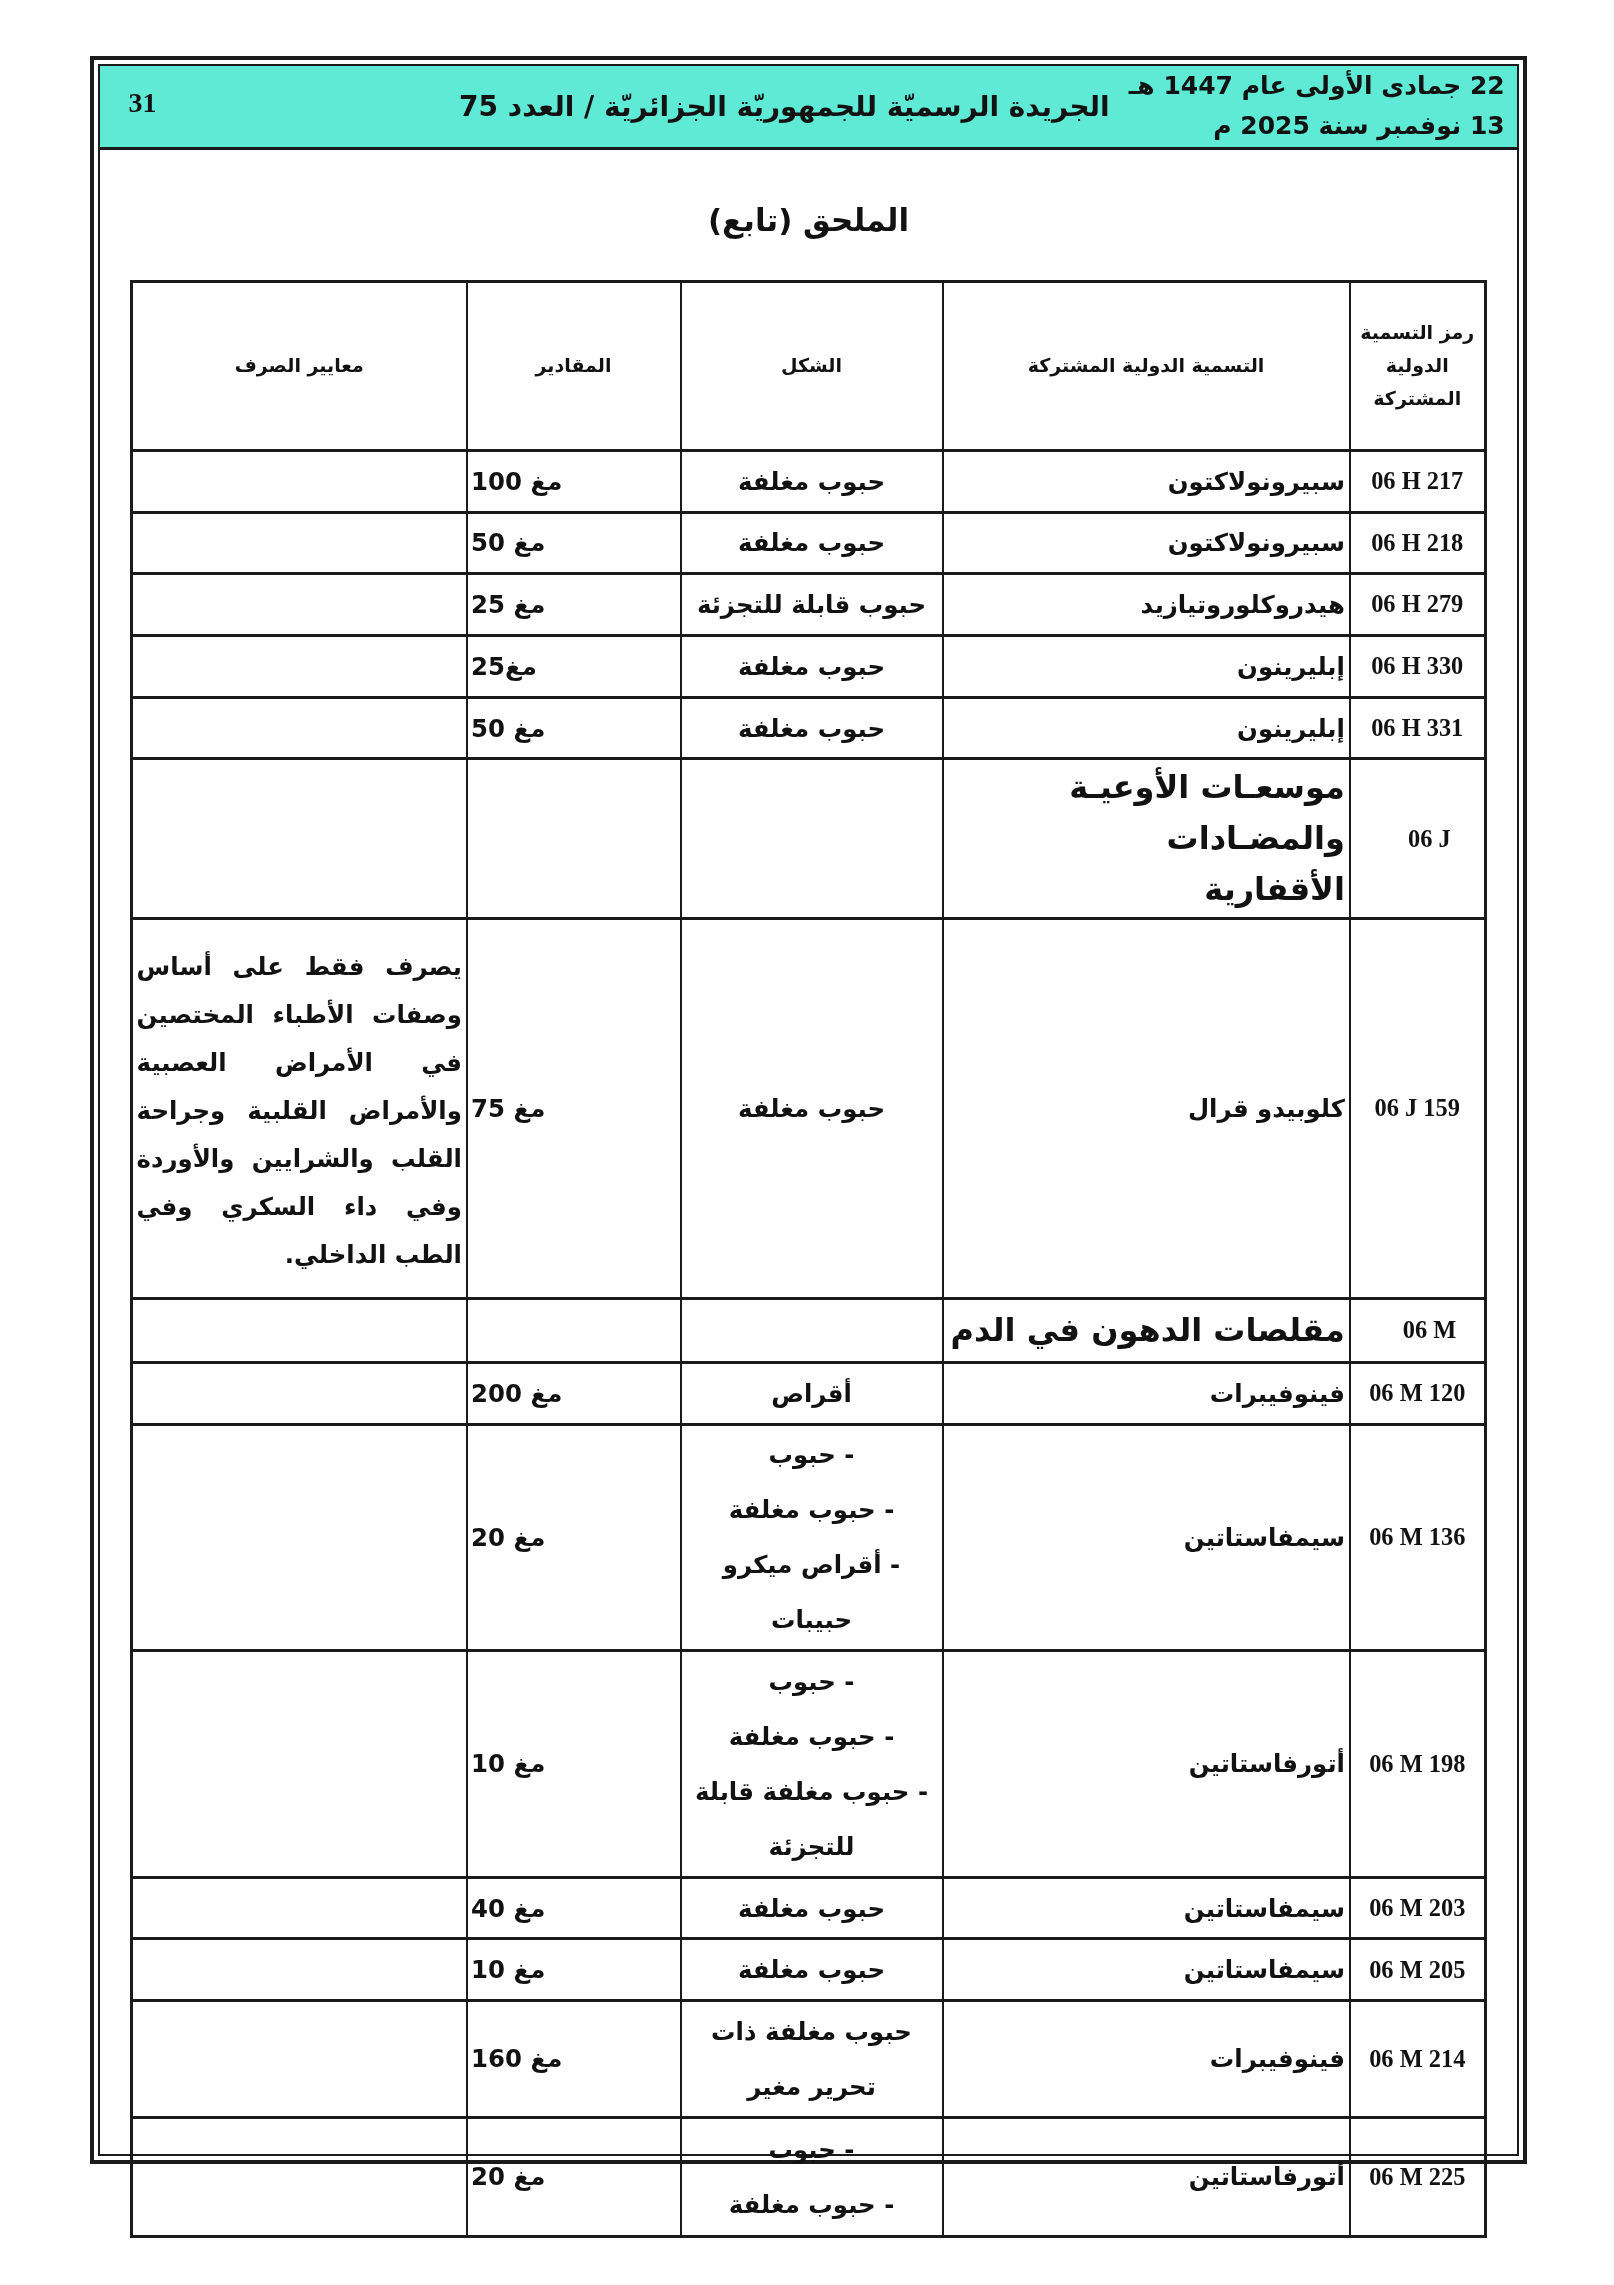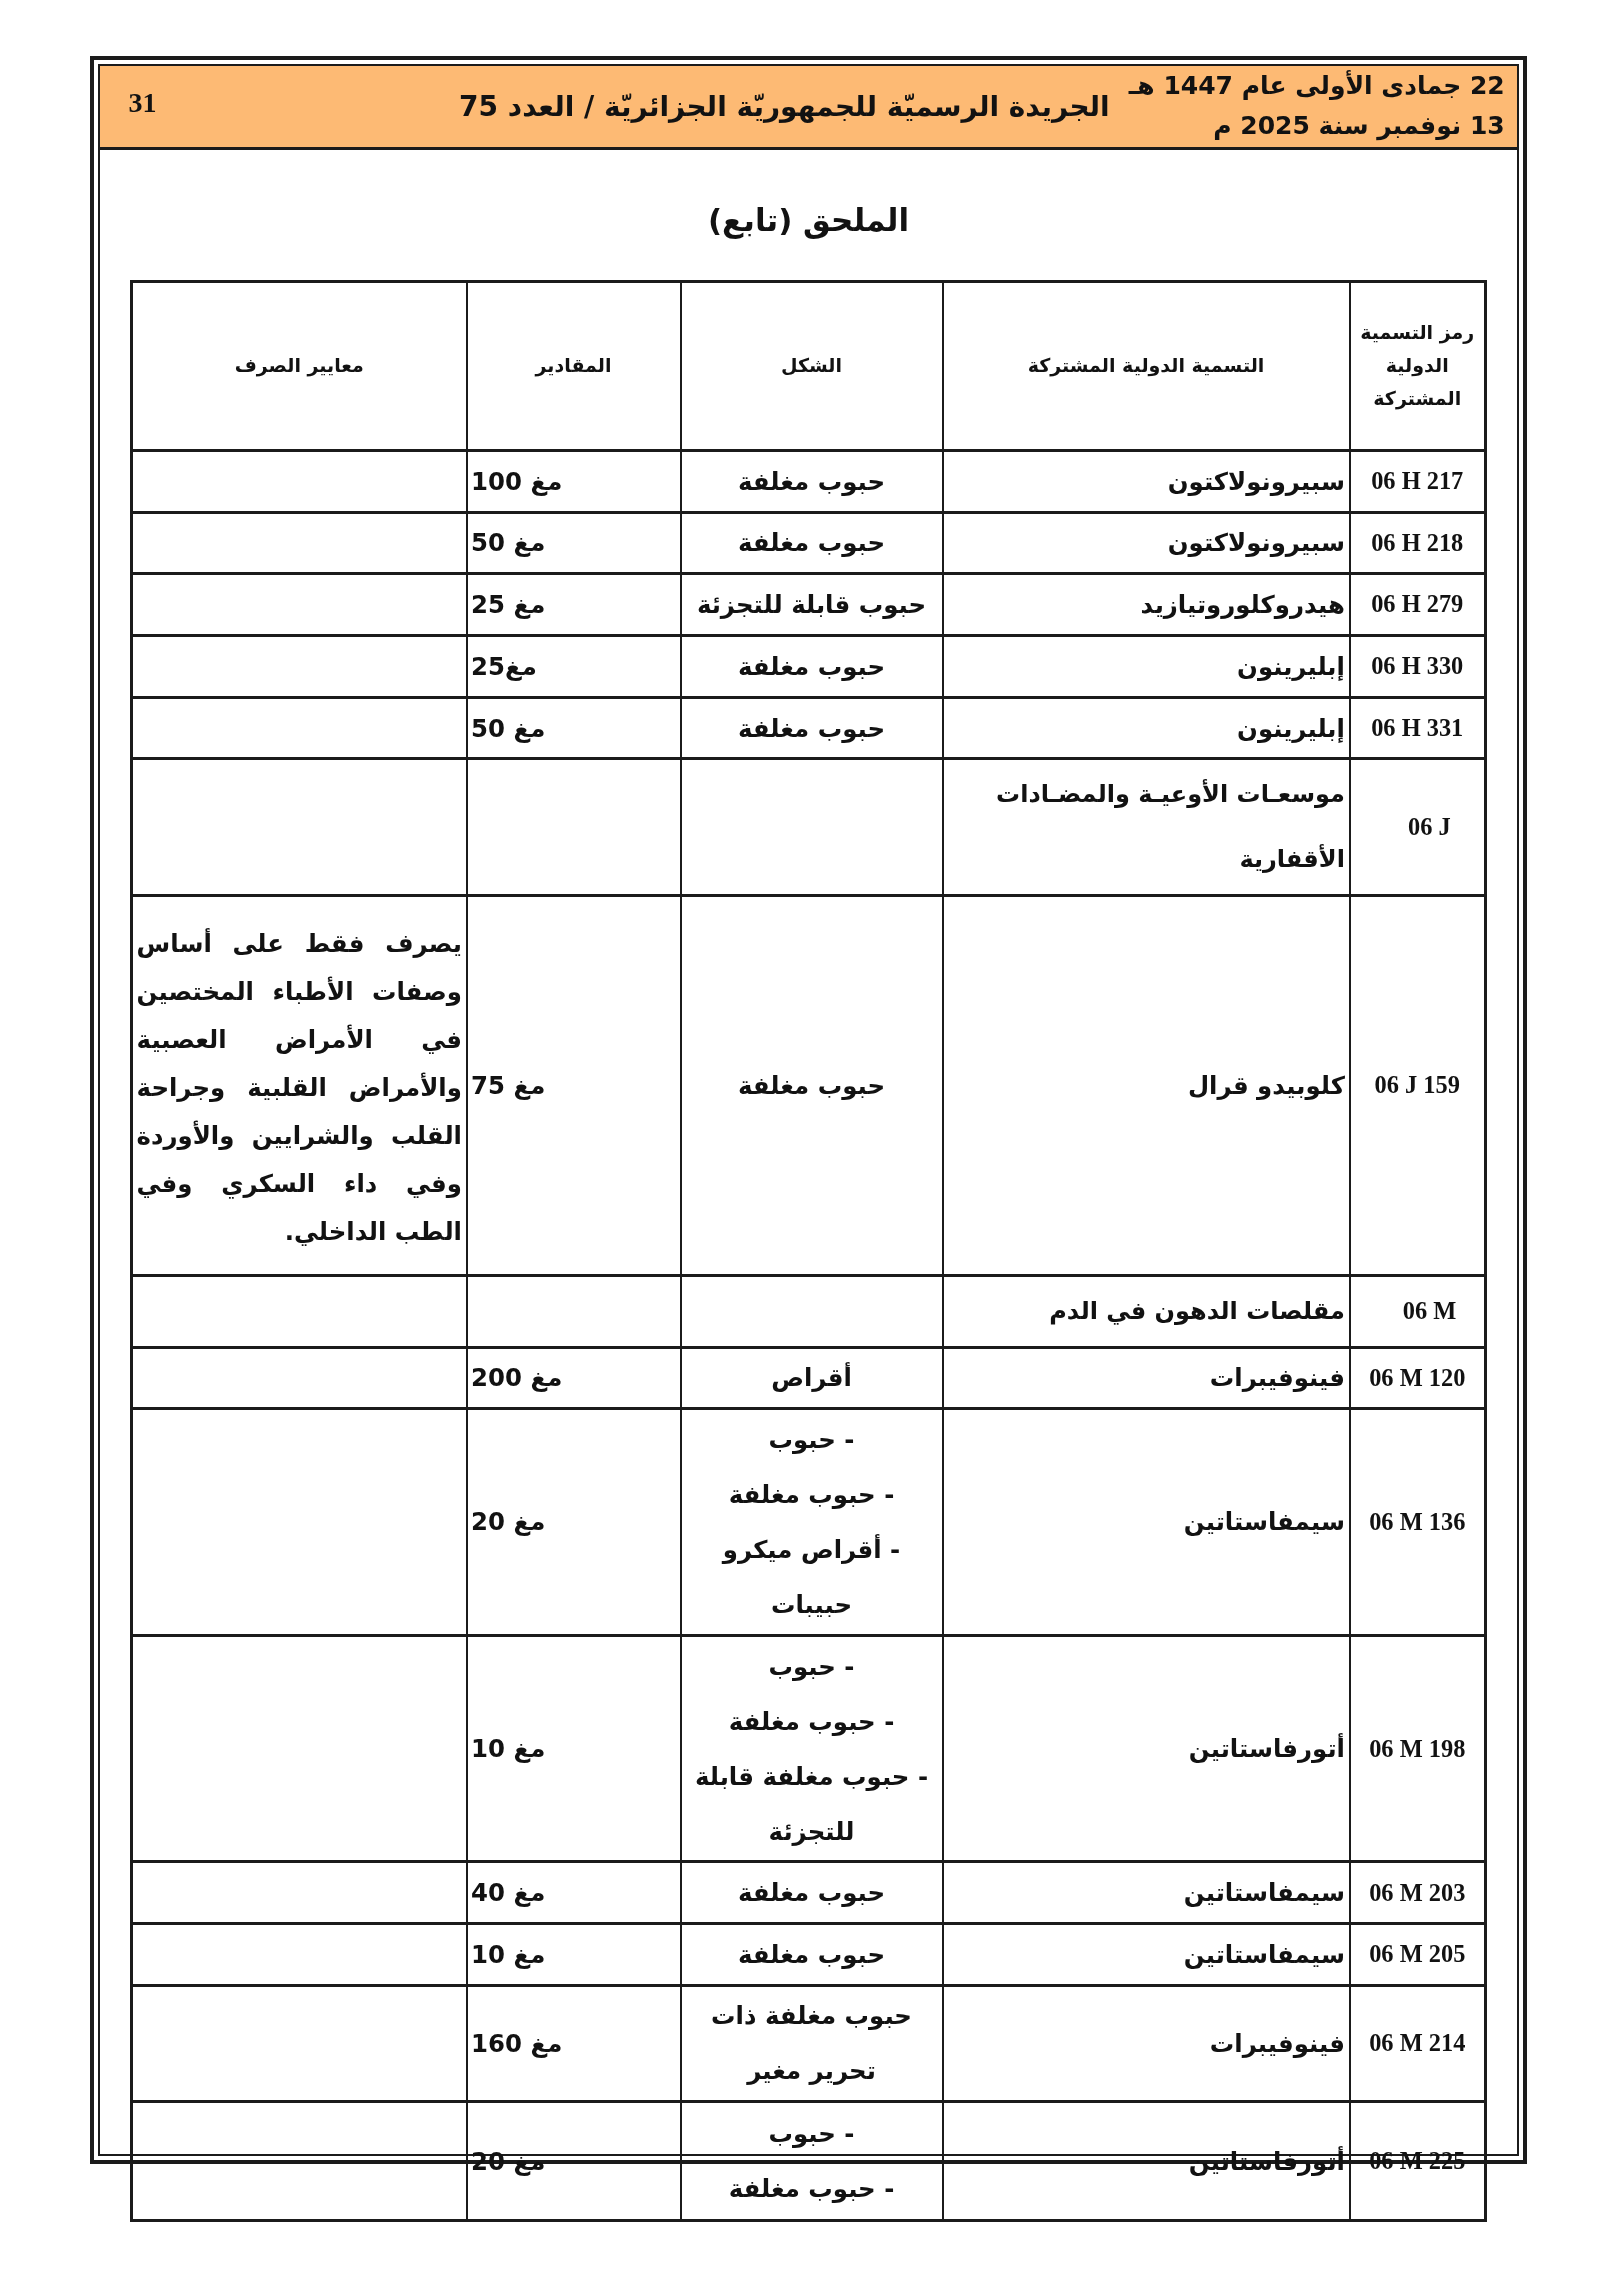--- a/index.html
+++ b/index.html
@@ -17,21 +17,21 @@
     border:4.5px solid #1b1b1b;
   }
   .frame-inner {
     position:absolute; top:3.6px; left:3.6px; right:3.6px; bottom:3.6px;
     border:2.7px solid #1b1b1b;
   }
 
   
   .band {
     position:relative; width:100%; height:84px;
-    background:#fdba74;
+    background:#5eead4;
     border-bottom:3.6px solid #1b1b1b;
   }
   .page-num {
     position:absolute; left:29px; top:50%; transform:translateY(-58%);
     font-family:"Liberation Serif","DejaVu Serif", serif;
     font-weight:bold; font-size:28px;
   }
   .journal-title {
     position:absolute; left:48.3%; top:50%; transform:translate(-50%,-50%);
     font-size:28px; font-weight:bold; white-space:nowrap; direction:rtl;
@@ -74,21 +74,21 @@
   td.name  { text-align:right; white-space:pre-line; line-height:47px; padding:0 3.6px; }
   td.form  { text-align:center; white-space:pre-line; line-height:55px; }
   td.dose  { text-align:left; direction:ltr; white-space:nowrap; }
   td.crit  {
     text-align:justify; text-align-last:right; line-height:48px; padding:0 9px;
   }
   tr.top td { vertical-align:top; padding-top:12.7px; }
   tr.top td.crit { padding-top:7px; }
   tr.section td { vertical-align:top; padding-top:14.5px; }
   tr.section td.code { font-weight:bold;padding-left:28px; }
-  tr.section td.name { font-size:24px; line-height:65px;margin-top:20px; }
+  tr.section td.name { font-size:32px; line-height:51px;margin-top:20px; }
 </style>
 </head>
 <body>
 
 <div class="frame-outer">
   <div class="frame-inner">
 
     <header class="band">
       <div class="page-num">31</div>
       <div class="journal-title">الجريدة الرسميّة للجمهوريّة الجزائريّة / العدد 75</div>

